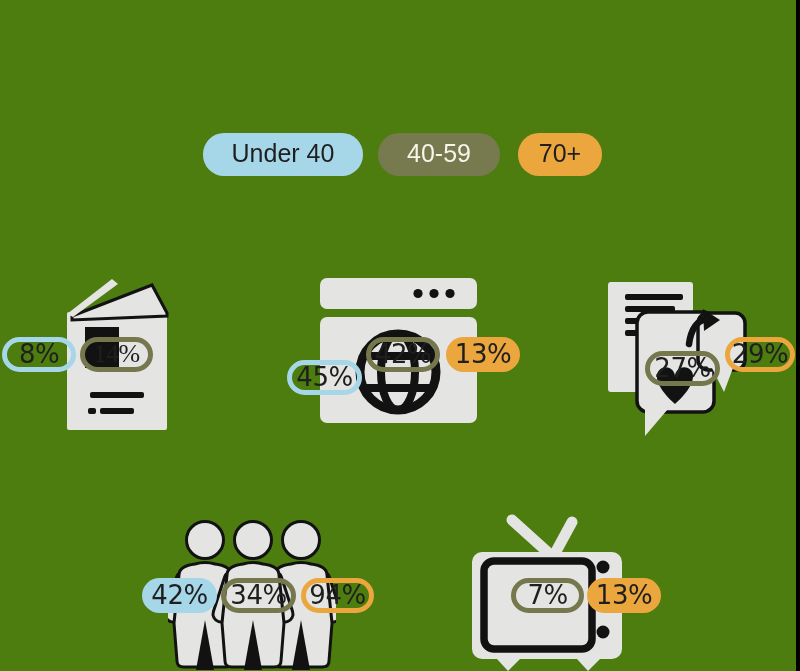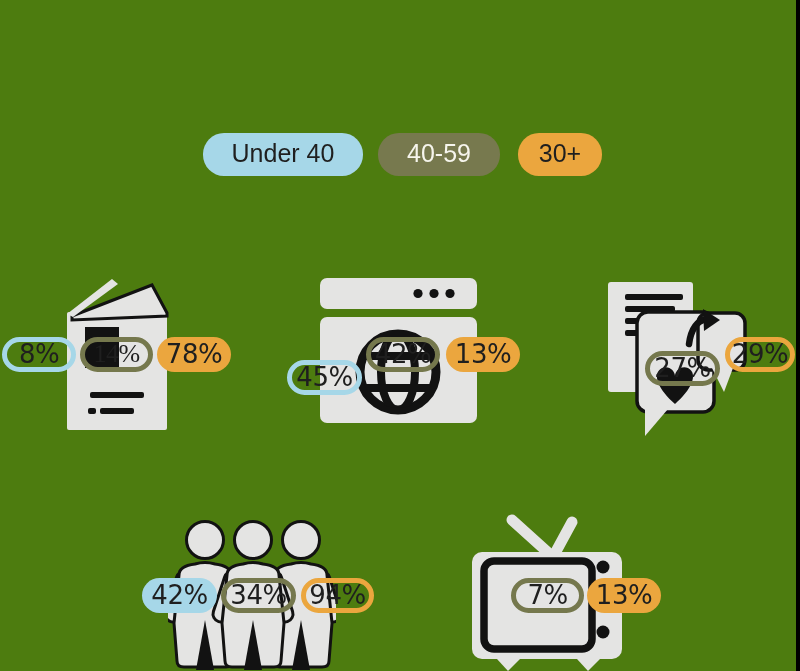--- a/index.html
+++ b/index.html
@@ -33,40 +33,37 @@
 
 <div class="stage">
 
   <div class="legend-pill s-blue" style="left:203px;width:160px;">
     <span>Under 40</span>
   </div>
   <div class="legend-pill s-olive" style="left:378px;width:122px;">
     <span class="legend-olive-text">40-59</span>
   </div>
   <div class="legend-pill s-orange" style="left:518px;width:84px;">
-    <span>30+</span>
+    <span>70+</span>
   </div>
 
   <svg class="icon-svg" style="left:58px;top:270px;" width="115" height="165" viewBox="0 0 115 165">
     <rect class="ic" x="9" y="42" width="100" height="118" rx="2"></rect>
     <polygon class="ocl" stroke-width="3" points="14,46 94,15 109,43 109,46 14,50"></polygon>
     <polygon class="ic" points="9,44 54,9 60,14 15,47"></polygon>
     <rect class="dk" x="27" y="57" width="34" height="41"></rect>
     <rect class="dk" x="32" y="122" width="54" height="6" rx="2"></rect>
     <rect class="dk" x="30" y="138" width="8" height="6" rx="2"></rect>
     <rect class="dk" x="42" y="138" width="34" height="6" rx="2"></rect>
   </svg>
   <div class="pill outline b-blue" style="left:2px;top:337px;width:74px;">
     <span>8%</span>
   </div>
   <div class="pill outline b-olive" style="left:80px;top:337px;width:73px;font-family:Liberation Serif, serif;">
     <span>14%</span>
-  </div>
-  <div class="pill s-orange" style="left:157px;top:337px;width:74px;">
-    <span>78%</span>
   </div>
 
   <svg class="icon-svg" style="left:318px;top:276px;" width="162" height="150" viewBox="0 0 162 150">
     <rect class="ic" x="2" y="2" width="157" height="31" rx="7"></rect>
     <circle class="dk" cx="100" cy="17.5" r="4.6"></circle>
     <circle class="dk" cx="116" cy="17.5" r="4.6"></circle>
     <circle class="dk" cx="132" cy="17.5" r="4.6"></circle>
     <rect class="ic" x="2" y="41" width="157" height="106" rx="7"></rect>
     <clipPath id="globeclip">
         <circle cx="80" cy="96" r="36"></circle>

